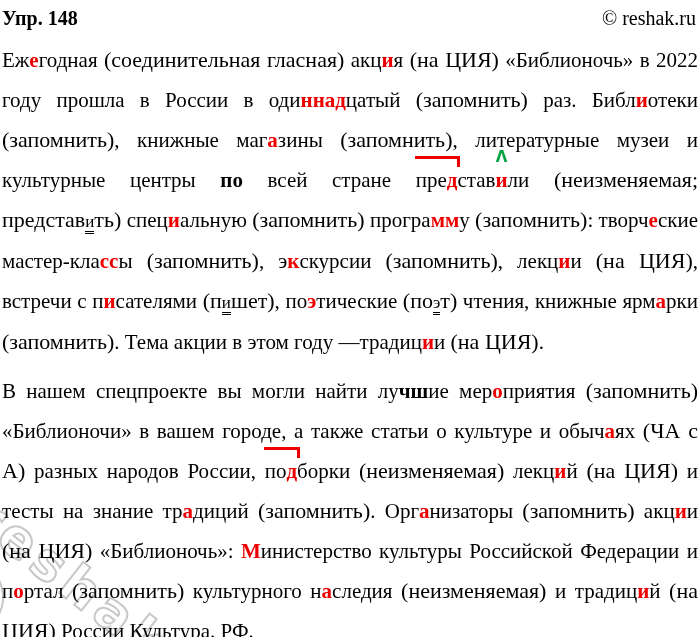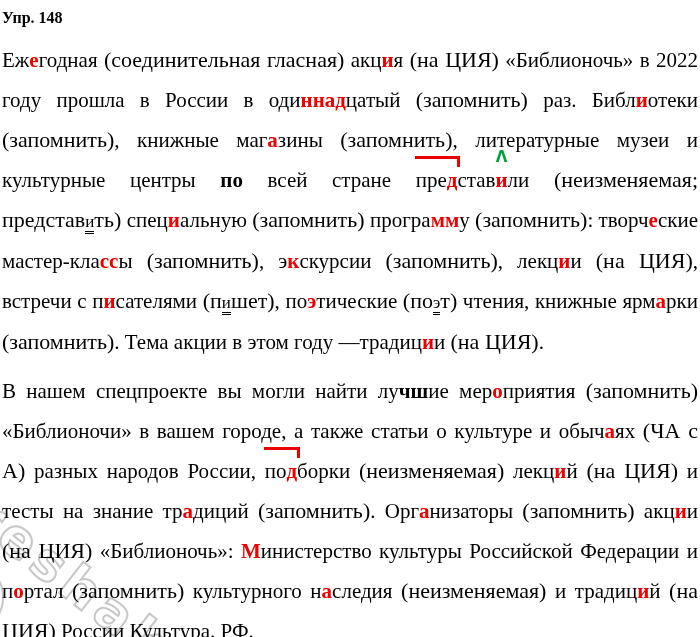--- a/index.html
+++ b/index.html
@@ -15,21 +15,21 @@
     position:relative;
     font-family:"Liberation Serif", serif;
     color:#000;
   }
   .page{position:relative;width:700px;height:637px;overflow:hidden;}
 
   
   .header{
     display:flex;justify-content:space-between;align-items:flex-start;
     padding:5px 4px 0 2px;
-    font-size:16px;line-height:26px;
+    font-size:20px;line-height:26px;
     position:relative;z-index:2;
   }
   .ex{font-weight:bold;}
   .copy{font-weight:normal;}
 
   
   .watermark{
     position:absolute;top:488px;left:-4px;
     transform:rotate(38deg);
     transform-origin:left top;
@@ -83,20 +83,21 @@
     line-height:1;
   }
 </style>
 </head>
 <body>
 
 <div class="page">
 
   <div class="header">
     <span class="ex">Упр. 148</span>
+    <span class="copy">© reshak.ru</span>
   </div>
 
   <div class="watermark" aria-hidden="true">
     <span class="wm-text">reshak.ru</span>
     <span class="wm-copy">©</span>
   </div>
 
   <div class="content">
     <p class="para"><span class="seg-n">Еж</span><span class="seg-r">е</span><span class="seg-n">годная </span><span class="seg-sm">(соединительная гласная)</span><span class="seg-n"> акц</span><span class="seg-r">и</span><span class="seg-n">я </span><span class="seg-sm">(на ЦИЯ)</span><span class="seg-n"> «Библионочь» в 2022 году прошла в России в оди</span><span class="seg-r">ннад</span><span class="seg-n">цатый </span><span class="seg-sm">(запомнить)</span><span class="seg-n"> раз. Библ</span><span class="seg-r">и</span><span class="seg-n">отеки </span><span class="seg-sm">(запомнить)</span><span class="seg-n">, книжные маг</span><span class="seg-r">а</span><span class="seg-n">зины </span><span class="seg-sm">(запомнить)</span><span class="seg-n">, литературные музеи и культурные центры </span><span class="seg-b">по</span><span class="seg-n"> всей стране </span><span class="mark-bracket"><span class="seg-n">пре</span><span class="seg-r">д</span></span><span class="seg-n">став</span><span class="seg-r mark-caret">и</span><span class="seg-n">ли </span><span class="seg-sm">(неизменяемая; представ</span><span class="seg-smu">и</span><span class="seg-sm">ть)</span><span class="seg-n"> спец</span><span class="seg-r">и</span><span class="seg-n">альную </span><span class="seg-sm">(запомнить)</span><span class="seg-n"> програ</span><span class="seg-r">мм</span><span class="seg-n">у </span><span class="seg-sm">(запомнить)</span><span class="seg-n">: творч</span><span class="seg-r">е</span><span class="seg-n">ские мастер-кла</span><span class="seg-r">сс</span><span class="seg-n">ы </span><span class="seg-sm">(запомнить)</span><span class="seg-n">, э</span><span class="seg-r">к</span><span class="seg-n">скурсии </span><span class="seg-sm">(запомнить)</span><span class="seg-n">, лекц</span><span class="seg-r">и</span><span class="seg-n">и </span><span class="seg-sm">(на ЦИЯ)</span><span class="seg-n">, встречи с п</span><span class="seg-r">и</span><span class="seg-n">сателями </span><span class="seg-sm">(п</span><span class="seg-smu">и</span><span class="seg-sm">шет)</span><span class="seg-n">, по</span><span class="seg-r">э</span><span class="seg-n">тические </span><span class="seg-sm">(по</span><span class="seg-smu">э</span><span class="seg-sm">т)</span><span class="seg-n"> чтения, книжные ярм</span><span class="seg-r">а</span><span class="seg-n">рки </span><span class="seg-sm">(запомнить)</span><span class="seg-n">. Тема акции в этом году —традиц</span><span class="seg-r">и</span><span class="seg-n">и </span><span class="seg-sm">(на ЦИЯ)</span><span class="seg-n">.</span></p>
     <p class="para"><span class="seg-n">В нашем спецпроекте вы могли найти лу</span><span class="seg-b">чш</span><span class="seg-n">ие мер</span><span class="seg-r">о</span><span class="seg-n">приятия </span><span class="seg-sm">(запомнить)</span><span class="seg-n"> «Библионочи» в вашем городе, а также статьи о культуре и обыч</span><span class="seg-r">а</span><span class="seg-n">ях </span><span class="seg-sm">(ЧА с А)</span><span class="seg-n"> разных народов России, </span><span class="mark-bracket"><span class="seg-n">по</span><span class="seg-r">д</span></span><span class="seg-n">борки </span><span class="seg-sm">(неизменяемая)</span><span class="seg-n"> лекц</span><span class="seg-r">и</span><span class="seg-n">й </span><span class="seg-sm">(на ЦИЯ)</span><span class="seg-n"> и тесты на знание тр</span><span class="seg-r">а</span><span class="seg-n">диций </span><span class="seg-sm">(запомнить)</span><span class="seg-n">. Орг</span><span class="seg-r">а</span><span class="seg-n">низаторы </span><span class="seg-sm">(запомнить)</span><span class="seg-n"> акц</span><span class="seg-r">и</span><span class="seg-n">и </span><span class="seg-sm">(на ЦИЯ)</span><span class="seg-n"> «Библионочь»: </span><span class="seg-r">М</span><span class="seg-n">инистерство культуры Российской Федерации и п</span><span class="seg-r">о</span><span class="seg-n">ртал </span><span class="seg-sm">(запомнить)</span><span class="seg-n"> культурного н</span><span class="seg-r">а</span><span class="seg-n">следия </span><span class="seg-sm">(неизменяемая)</span><span class="seg-n"> и традиц</span><span class="seg-r">и</span><span class="seg-n">й </span><span class="seg-sm">(на ЦИЯ)</span><span class="seg-n"> России Культура. РФ.</span></p>

